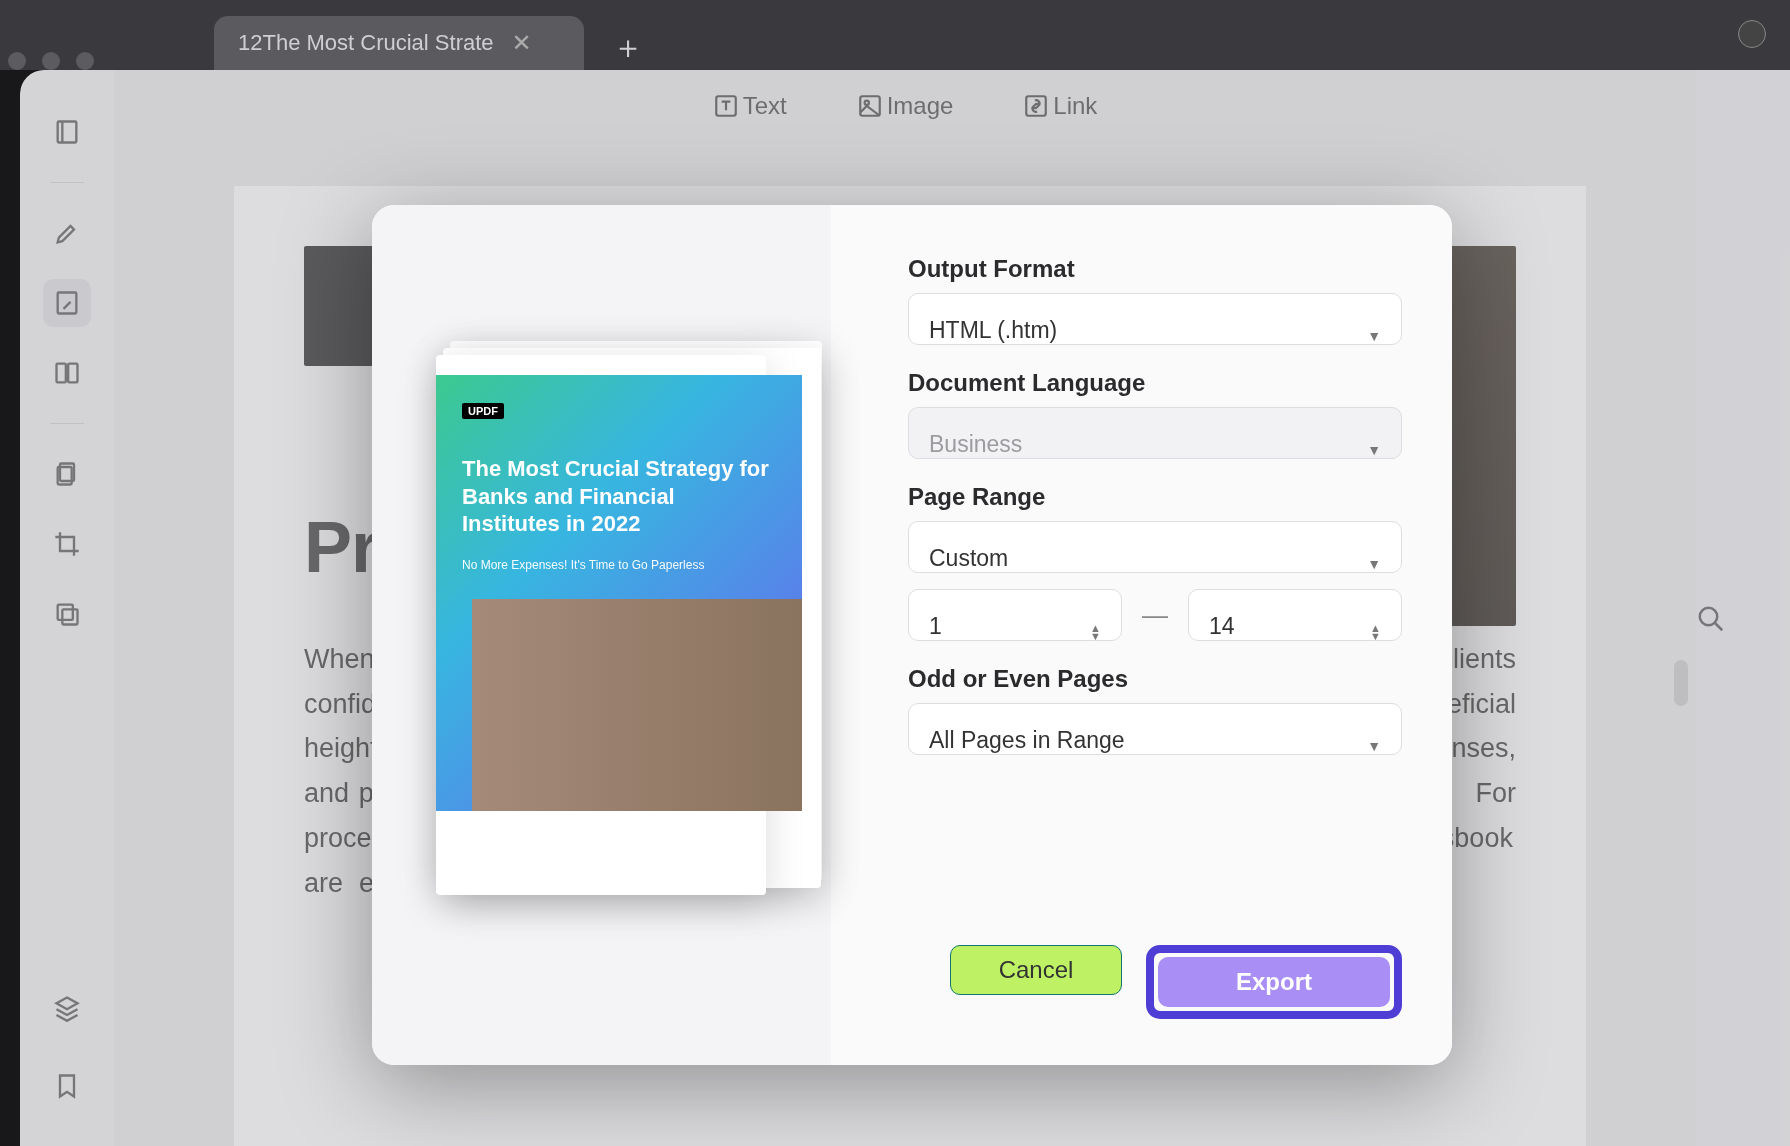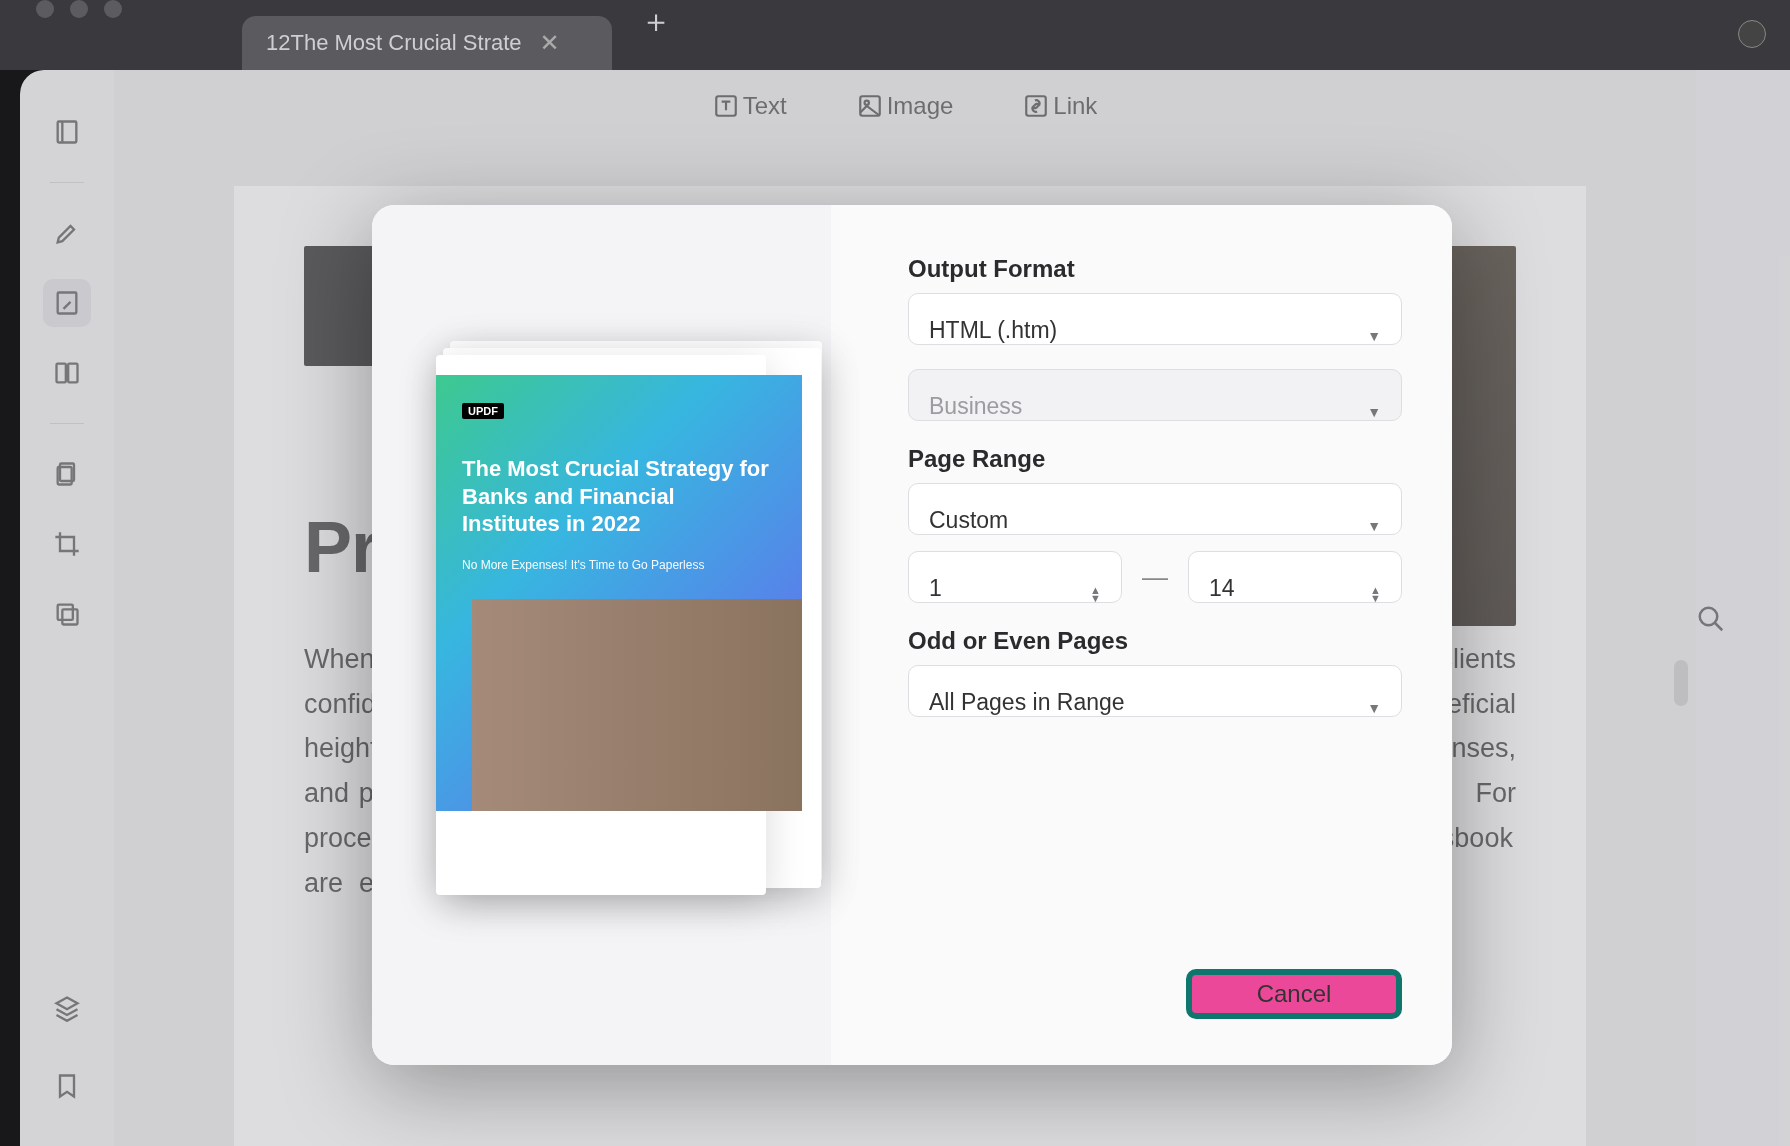--- a/index.html
+++ b/index.html
@@ -8,22 +8,22 @@
     background: #18181b;
     font-family: -apple-system, BlinkMacSystemFont, "Segoe UI", sans-serif;
     overflow: hidden;
     position: relative;
   }
   
   .titlebar {
     height: 70px;
     background: #3a3a3e;
     display: flex;
-    align-items: flex-start;
-    padding: 0 36px;
+    align-items: flex-end;
+    padding: 0 8px;
   }
   .traffic { display: flex; gap: 16px; margin-right: 120px; }
   .traffic .dot { width: 18px; height: 18px; border-radius: 50%; background: #5c5c60; }
   .tab {
     background: #5b5b5f;
     height: 54px;
     border-radius: 14px 14px 0 0;
     padding: 0 24px;
     display: flex;
     align-items: center;
@@ -187,21 +187,21 @@
 
   .range-row { display: flex; align-items: center; gap: 20px; margin-top: 16px; }
   .range-row .input { width: 214px; justify-content: space-between; }
   .range-row .dash { font-size: 26px; color: #888; }
 
   .buttons { margin-top: auto; display: flex; gap: 24px; justify-content: flex-end; }
   .btn {
     height: 50px; border-radius: 10px; font-size: 24px; display: flex;
     align-items: center; justify-content: center;
   }
-  .btn-cancel { width: 216px; background: #ec4899; border: 6px solid #0f766e; color: #333; }
+  .btn-cancel { width: 172px; background: #bef264; border: 1px solid #0f766e; color: #333; }
   .btn-export-wrap {
     border: 8px solid #4f3ed6; border-radius: 14px; padding: 4px;
   }
   .btn-export { width: 232px; background: #a88ef5; color: #fff; font-weight: 600; }
 
   svg { display: block; }
 </style>
 </head>
 <body>
 
@@ -391,20 +391,21 @@
       <div class="field">
         <div class="label">Output Format</div>
         <div class="select">
           <span>HTML (.htm)</span>
           <span class="caret">▼</span>
         </div>
       </div>
 
 
       <div class="field">
+        <div class="label">Document Language</div>
         <div class="select disabled">
           <span>Business</span>
           <span class="caret">▼</span>
         </div>
       </div>
 
       <div class="field">
         <div class="label">Page Range</div>
         <div class="select">
           <span>Custom</span>
@@ -434,18 +435,23 @@
         <div class="select">
           <span>All Pages in Range</span>
           <span class="caret">▼</span>
         </div>
       </div>
 
       <div class="buttons">
         <div class="btn btn-cancel">
           <span>Cancel</span>
         </div>
+        <div class="btn-export-wrap">
+          <div class="btn btn-export">
+            <span>Export</span>
+          </div>
+        </div>
       </div>
 
     </div>
   </div>
 
 </div>
 
 </body></html>

